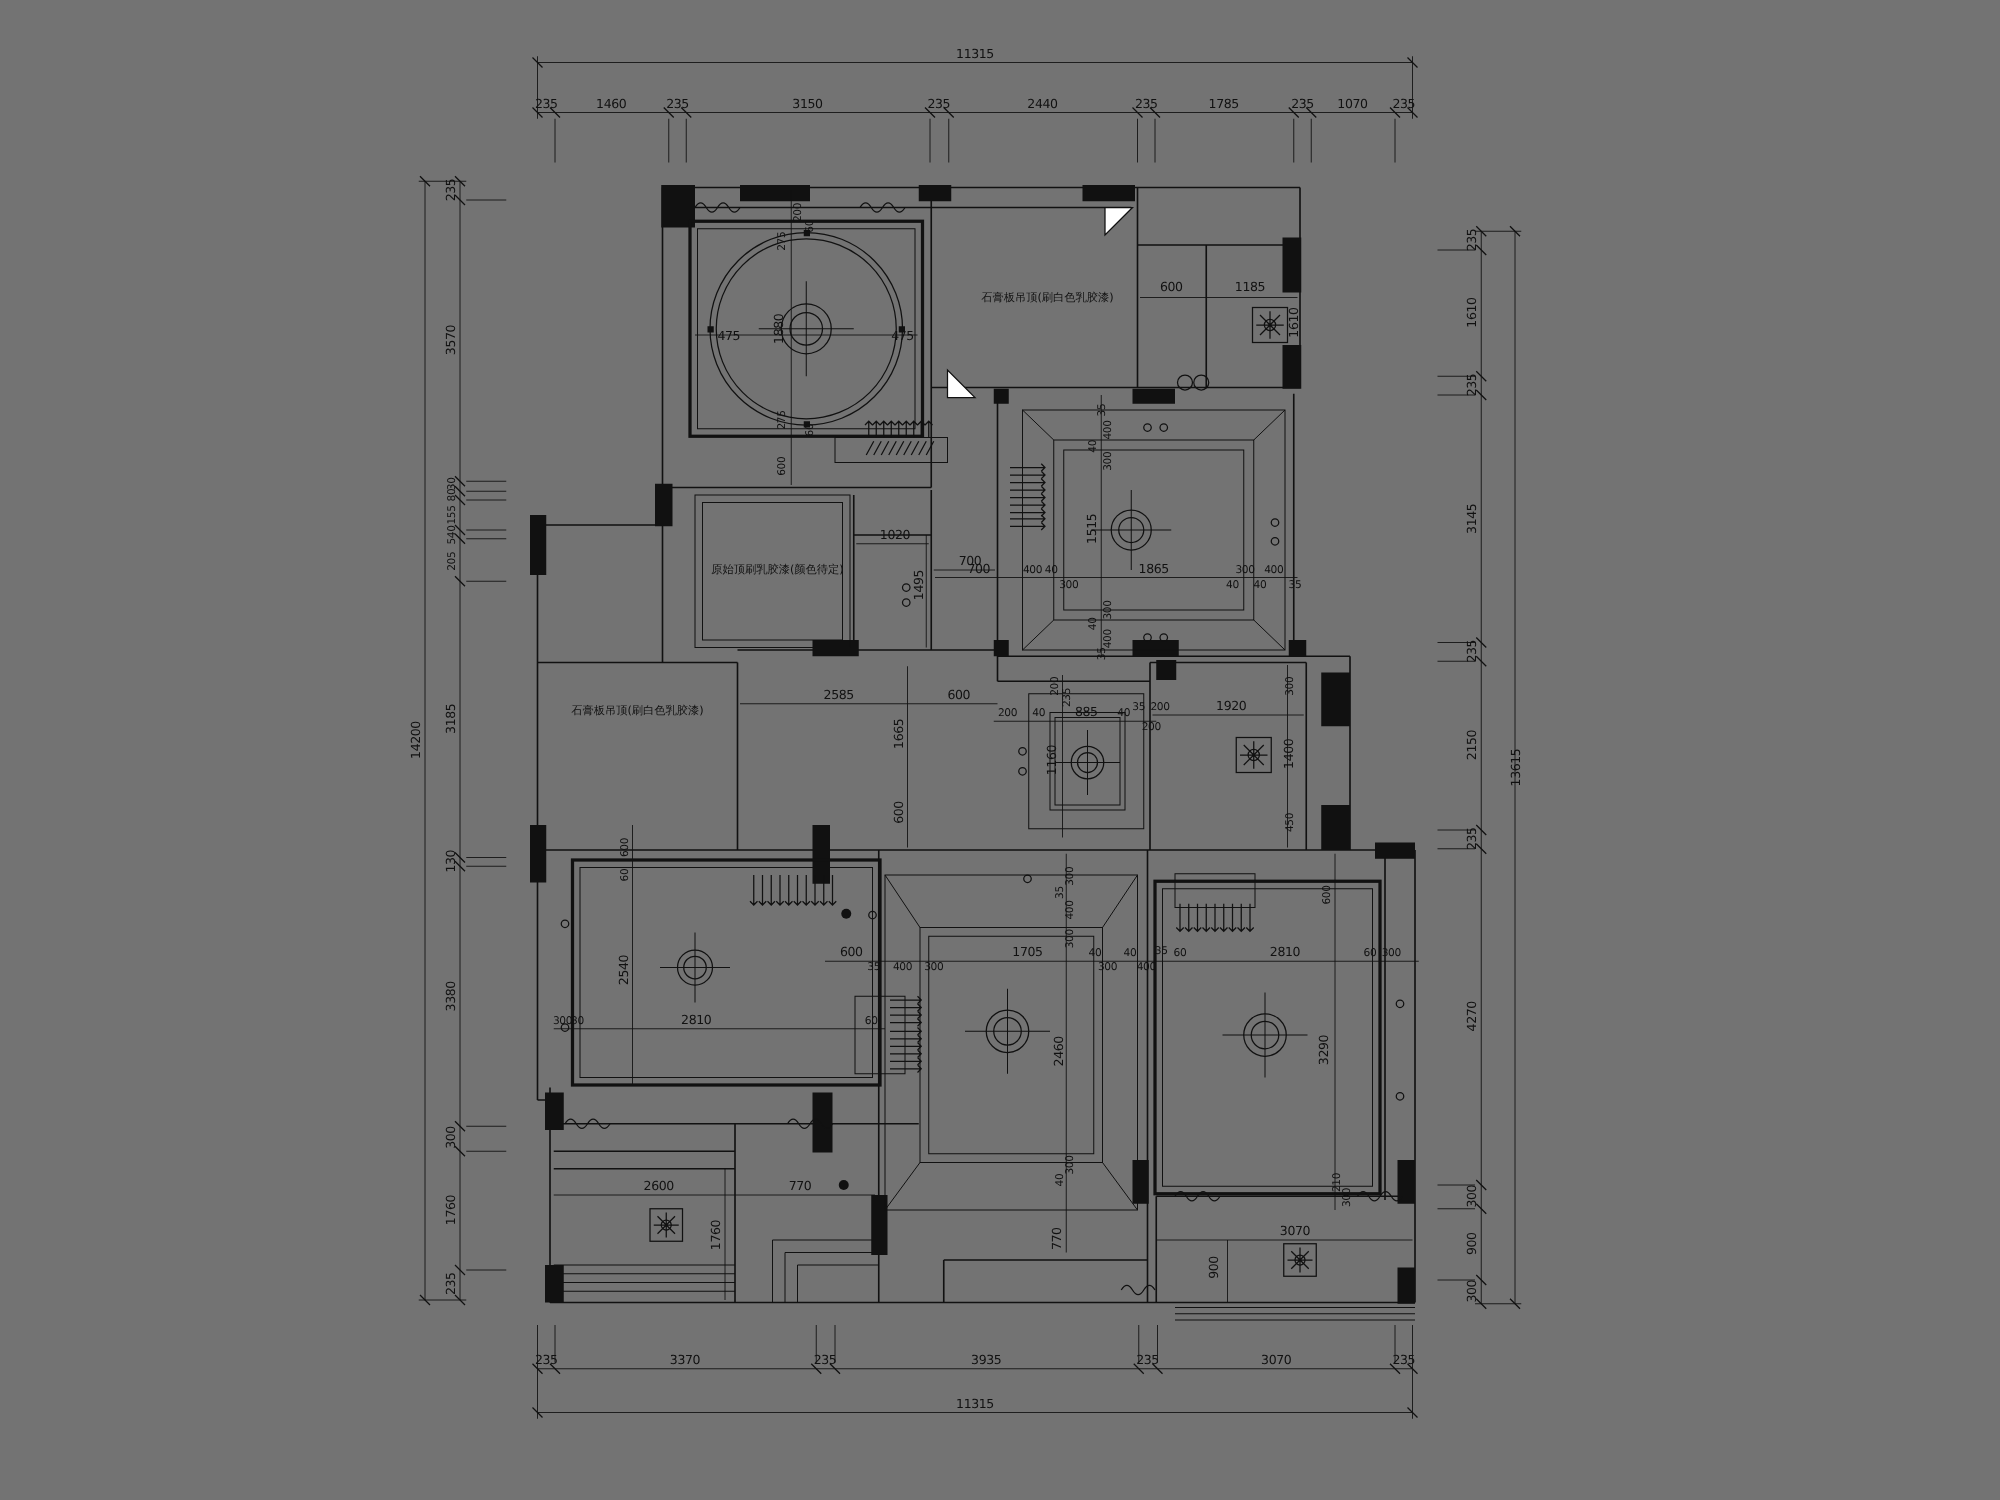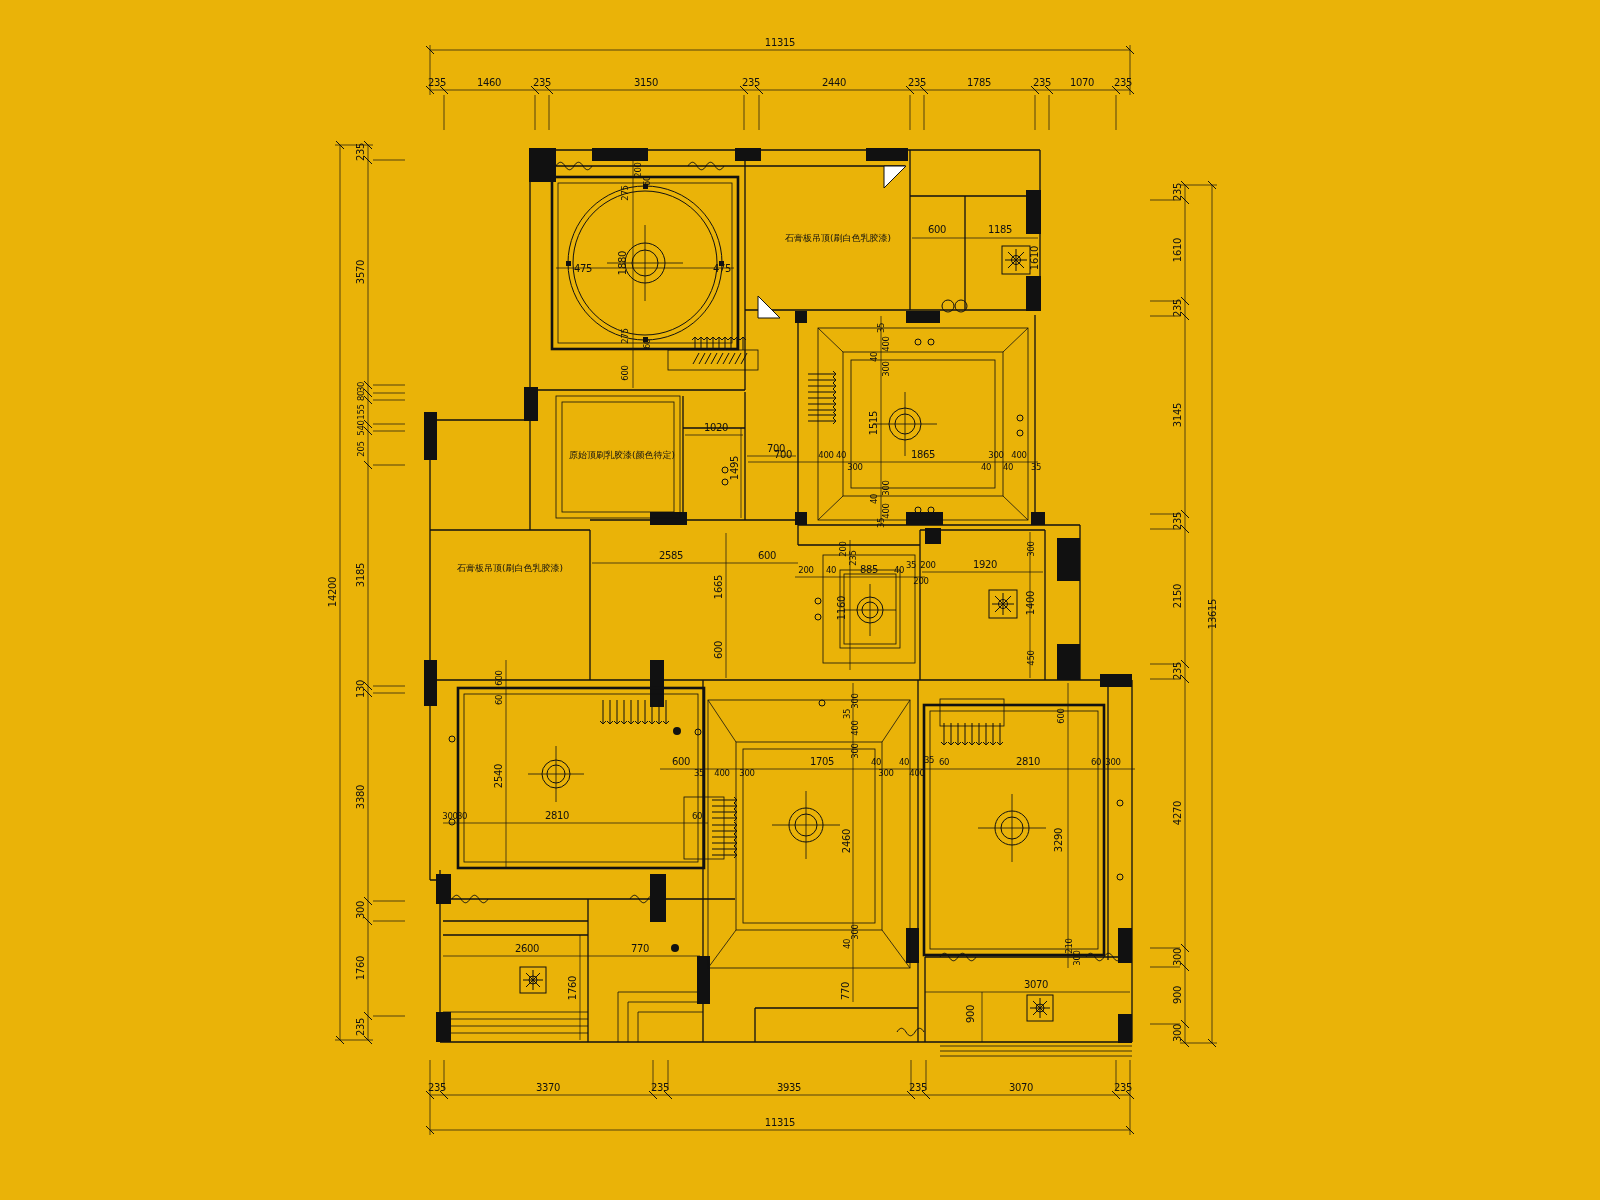--- a/index.html
+++ b/index.html
@@ -1,16 +1,16 @@
 <!DOCTYPE html>
 <html><head>
 <meta charset="utf-8">
 <style>
   html,body{margin:0;padding:0;background:#ffffff;}
-  .stage{position:relative;width:1600px;height:1200px;background:#eab308;overflow:hidden;
+  .stage{position:relative;width:1600px;height:1200px;background:#737373;overflow:hidden;
          font-family:"DejaVu Sans",sans-serif;}
   svg{position:absolute;left:0;top:0;}
   text{font-family:"DejaVu Sans",sans-serif;font-size:10px;fill:#111;letter-spacing:-0.3px;}
   text.sm{font-size:8.5px;}
   text.note{font-size:9px;letter-spacing:0;}
   .thin{stroke:#111;stroke-width:0.8;fill:none;}
   .wall{stroke:#111;stroke-width:1.3;fill:none;}
   .thick{stroke:#111;stroke-width:2.6;fill:none;}
   .dimline{stroke:#111;stroke-width:0.7;fill:none;}
   .tick{stroke:#111;stroke-width:1;fill:none;}

